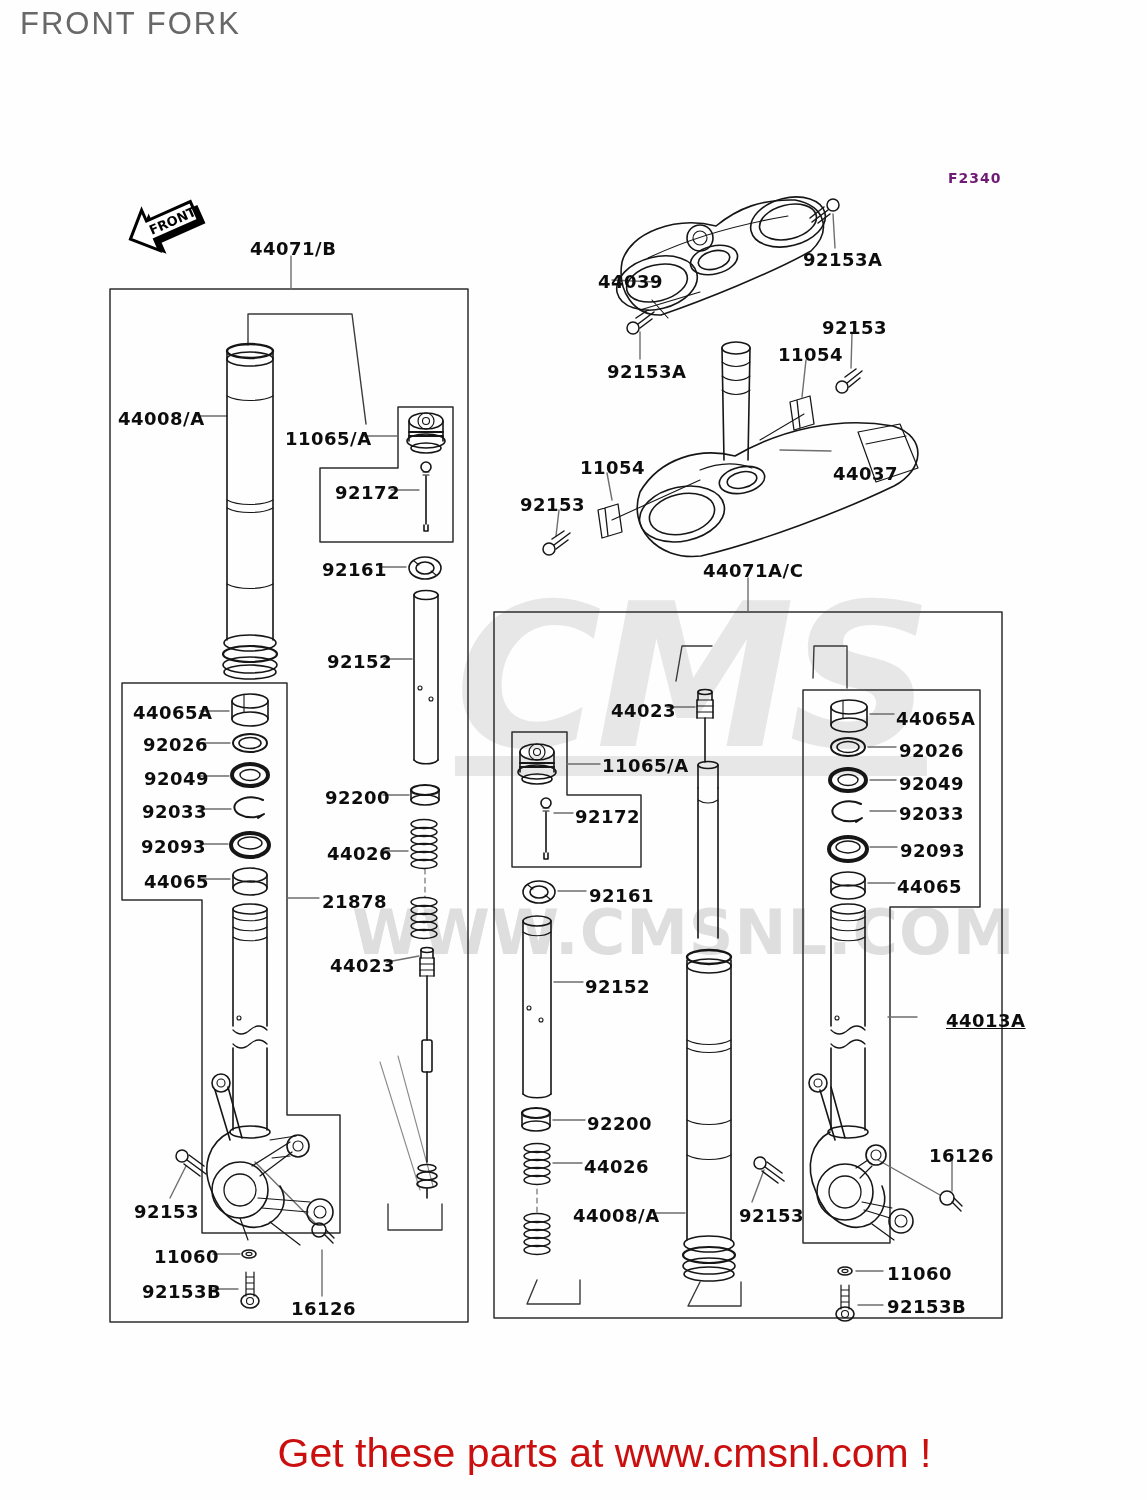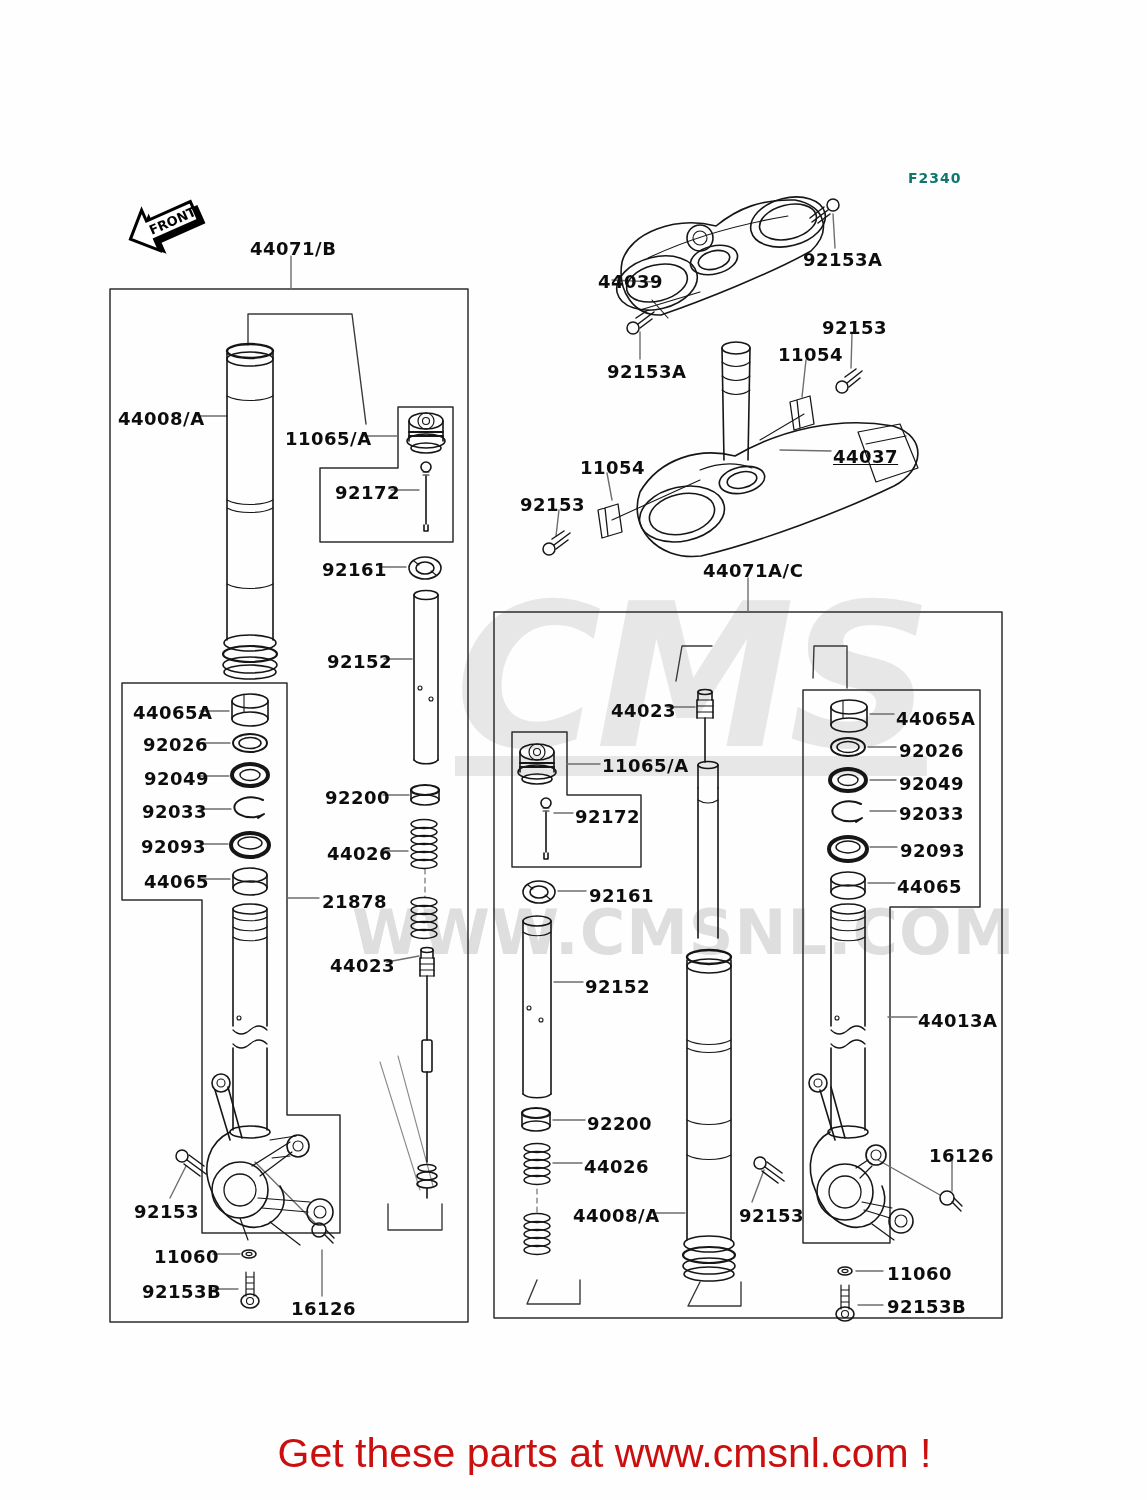--- a/index.html
+++ b/index.html
@@ -1,21 +1,21 @@
 <!DOCTYPE html>
 <html><head>
 <meta charset="utf-8">
 <style>
   html,body{margin:0;padding:0;background:#fff;}
   #stage{position:relative;width:1147px;height:1500px;background:#fefefe;overflow:hidden;
          font-family:"DejaVu Sans",sans-serif;}
   #page-title{position:absolute;left:20px;top:6px;font:400 31px "Liberation Sans",sans-serif;
               color:#686868;letter-spacing:2px;}
-  #figure-code{position:absolute;left:908px;top:170px;font:bold 14px "DejaVu Sans",sans-serif;
-               color:#0f766e;letter-spacing:1px;}
+  #figure-code{position:absolute;left:948px;top:170px;font:bold 14px "DejaVu Sans",sans-serif;
+               color:#701a75;letter-spacing:1px;}
   #footer-banner{position:absolute;left:0;top:1430px;width:100%;text-align:center;
                  font:400 41px "Liberation Sans",sans-serif;color:#cb0e0e;padding-left:31px;}
   .plabel{position:absolute;font:bold 18px "DejaVu Sans",sans-serif;color:#0d0d0d;
           letter-spacing:.5px;white-space:nowrap;z-index:30;}
   #watermark-layer{position:absolute;left:0;top:0;width:100%;height:100%;z-index:1;
                    pointer-events:none;}
   #wm-logo{position:absolute;left:455px;top:560px;font:bold italic 200px "DejaVu Sans",sans-serif;
            color:#e7e7e7;letter-spacing:-6px;text-decoration:underline;}
   #wm-url{position:absolute;left:352px;top:896px;font:bold 62px "DejaVu Sans",sans-serif;
           color:#dedede;letter-spacing:1px;}
@@ -403,29 +403,30 @@
   <div id="front-arrow">
     <svg width="100" height="92" viewBox="0 0 100 92">
       <g transform="rotate(-24 50 46)">
         <polygon points="15,47 37,25 37,37 85,37 85,57 37,57 37,69" transform="translate(5,6)" fill="#000"></polygon>
         <polygon points="15,47 37,25 37,37 85,37 85,57 37,57 37,69" fill="#fff" stroke="#000" stroke-width="3"></polygon>
         <text x="61" y="52" text-anchor="middle" font-family="DejaVu Sans, sans-serif" font-size="13" font-weight="bold" fill="#000">FRONT</text>
       </g>
     </svg>
   </div>
 
+  <div id="page-title">FRONT FORK</div>
   <div id="figure-code">F2340</div>
   <div id="labels-layer">
       <div class="plabel" style="left: 250px; top: 238px;">44071/B</div>
       <div class="plabel" style="left: 557px; top: 271px; margin-left: 41px;">44039</div>
       <div class="plabel" style="left: 803px; top: 249px;">92153A</div>
       <div class="plabel" style="left: 607px; top: 361px;">92153A</div>
       <div class="plabel" style="left: 822px; top: 317px;">92153</div>
       <div class="plabel" style="left: 778px; top: 344px;">11054</div>
-      <div class="plabel" style="left: 833px; top: 446px; text-decoration: underline;">44037</div>
+      <div class="plabel" style="left: 833px; top: 463px;">44037</div>
       <div class="plabel" style="left: 580px; top: 457px;">11054</div>
       <div class="plabel" style="left: 520px; top: 494px;">92153</div>
       <div class="plabel" style="left: 703px; top: 560px;">44071A/C</div>
       <div class="plabel" style="left: 118px; top: 408px;">44008/A</div>
       <div class="plabel" style="left: 285px; top: 428px;">11065/A</div>
       <div class="plabel" style="left: 335px; top: 482px;">92172</div>
       <div class="plabel" style="left: 322px; top: 559px;">92161</div>
       <div class="plabel" style="left: 327px; top: 651px;">92152</div>
       <div class="plabel" style="left: 133px; top: 702px;">44065A</div>
       <div class="plabel" style="left: 143px; top: 734px;">92026</div>
@@ -445,21 +446,21 @@
       <div class="plabel" style="left: 602px; top: 755px;">11065/A</div>
       <div class="plabel" style="left: 575px; top: 806px;">92172</div>
       <div class="plabel" style="left: 589px; top: 885px;">92161</div>
       <div class="plabel" style="left: 585px; top: 976px;">92152</div>
       <div class="plabel" style="left: 896px; top: 708px;">44065A</div>
       <div class="plabel" style="left: 899px; top: 740px;">92026</div>
       <div class="plabel" style="left: 899px; top: 773px;">92049</div>
       <div class="plabel" style="left: 899px; top: 803px;">92033</div>
       <div class="plabel" style="left: 900px; top: 840px;">92093</div>
       <div class="plabel" style="left: 897px; top: 876px;">44065</div>
-      <div class="plabel" style="left: 918px; top: 1010px;">44013A</div>
+      <div class="plabel" style="left: 946px; top: 1010px; text-decoration: underline;">44013A</div>
       <div class="plabel" style="left: 587px; top: 1113px;">92200</div>
       <div class="plabel" style="left: 584px; top: 1156px;">44026</div>
       <div class="plabel" style="left: 929px; top: 1145px;">16126</div>
       <div class="plabel" style="left: 573px; top: 1205px;">44008/A</div>
       <div class="plabel" style="left: 739px; top: 1205px;">92153</div>
       <div class="plabel" style="left: 887px; top: 1263px;">11060</div>
       <div class="plabel" style="left: 887px; top: 1296px;">92153B</div>
     </div>
   <div id="footer-banner">Get these parts at www.cmsnl.com !</div>
 

